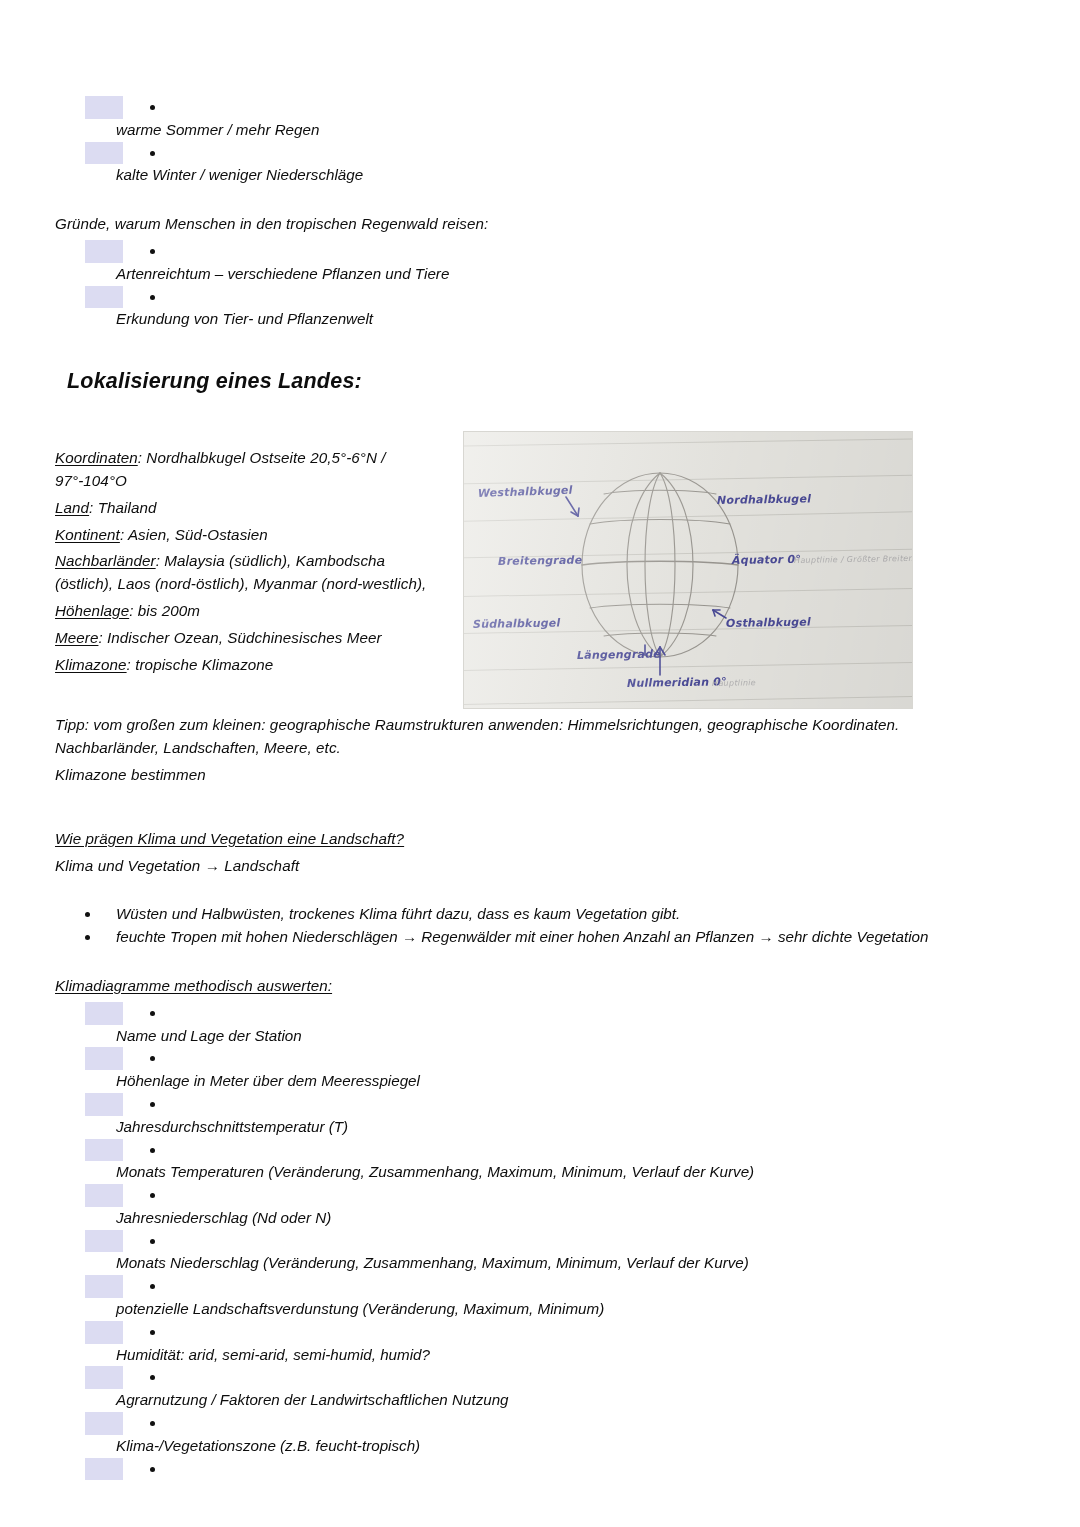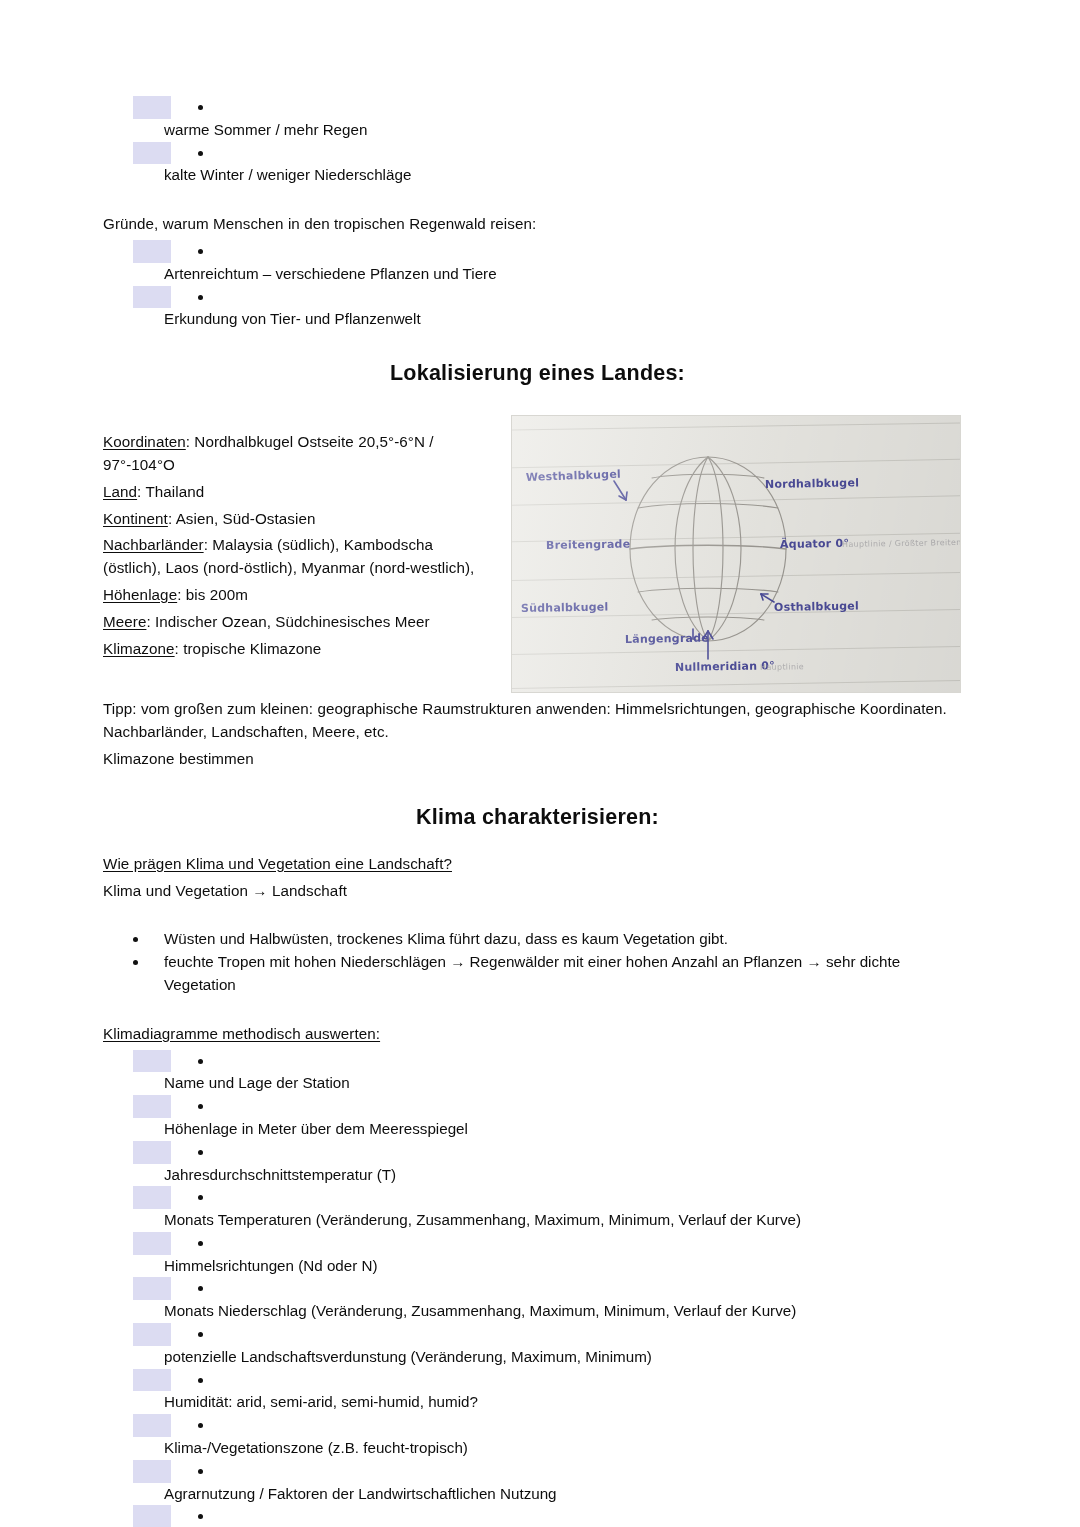--- a/index.html
+++ b/index.html
@@ -16,43 +16,44 @@
     color: #0d0d0d;
     overflow: hidden;
   }
 
   .page {
     position: absolute;
     left: 0; top: 0;
     width: 1080px;
     height: 1527px;
     box-sizing: border-box;
-    padding: 96px 104px 0 99px;
+    padding: 96px 104px 0 51px;
+    font-style: italic;
   }
 
   
   .para {
     font-size: 15.2px;
     line-height: 22.8px;
     margin: 4px;
     letter-spacing: 0.005em;
   }
   .spacer-sm { height: 22px; }
   .spacer-xs { height: 11px; }
   .spacer-md { height: 30px; }
 
   .u { text-decoration: underline; text-underline-offset: 2px; }
 
   
   h2.section-title {
     font-family: "Liberation Sans", sans-serif;
     font-size: 21.5px;
     font-weight: bold;
-    text-align: center;
-    margin: 8px;
+    text-align: left;
+    margin: 16px;
     letter-spacing: 0.01em;
   }
 
   
   ul.bullets {
     list-style: none;
     margin: 0;
     padding: 0;
   }
   ul.bullets > li {
@@ -266,21 +267,20 @@
 
   </div>
 
   <div class="spacer-md"></div>
 
   <p class="para">Tipp: vom großen zum kleinen: geographische Raumstrukturen anwenden: Himmelsrichtungen, geographische Koordinaten. Nachbarländer, Landschaften, Meere, etc.</p>
   <p class="para">Klimazone bestimmen</p>
 
   <div class="spacer-sm"></div>
 
-  <h2 class="section-title">Klima charakterisieren:</h2>
 
   <div class="spacer-xs"></div>
 
   <p class="para"><span class="u">Wie prägen Klima und Vegetation eine Landschaft?</span></p>
   <p class="para">Klima und Vegetation → Landschaft</p>
 
   <div class="spacer-sm"></div>
 
   <ul class="bullets indented">
     <li>
@@ -295,25 +295,25 @@
 
   <div class="spacer-sm"></div>
 
   <p class="para"><span class="u">Klimadiagramme methodisch auswerten:</span></p>
 
   <ul class="bullets hl" id="method-list">
     <li><span class="bullet-dot"></span><span class="bullet-text">Name und Lage der Station</span></li>
     <li><span class="bullet-dot"></span><span class="bullet-text">Höhenlage in Meter über dem Meeresspiegel</span></li>
     <li><span class="bullet-dot"></span><span class="bullet-text">Jahresdurchschnittstemperatur (T)</span></li>
     <li><span class="bullet-dot"></span><span class="bullet-text">Monats Temperaturen (Veränderung, Zusammenhang, Maximum, Minimum, Verlauf der Kurve)</span></li>
-    <li><span class="bullet-dot"></span><span class="bullet-text">Himmelsrichtungen (Nd oder N)</span></li>
+    <li><span class="bullet-dot"></span><span class="bullet-text">Jahresniederschlag (Nd oder N)</span></li>
     <li><span class="bullet-dot"></span><span class="bullet-text">Monats Niederschlag (Veränderung, Zusammenhang, Maximum, Minimum, Verlauf der Kurve)</span></li>
     <li><span class="bullet-dot"></span><span class="bullet-text">potenzielle Landschaftsverdunstung (Veränderung, Maximum, Minimum)</span></li>
     <li><span class="bullet-dot"></span><span class="bullet-text">Humidität: arid, semi-arid, semi-humid, humid?</span></li>
+    <li><span class="bullet-dot"></span><span class="bullet-text">Agrarnutzung / Faktoren der Landwirtschaftlichen Nutzung</span></li>
     <li><span class="bullet-dot"></span><span class="bullet-text">Klima-/Vegetationszone (z.B. feucht-tropisch)</span></li>
-    <li><span class="bullet-dot"></span><span class="bullet-text">Agrarnutzung / Faktoren der Landwirtschaftlichen Nutzung</span></li>
     <li>
         <span class="bullet-dot"></span>
       </li>
 
   </ul>
 
 </div>
 
 </body></html>

